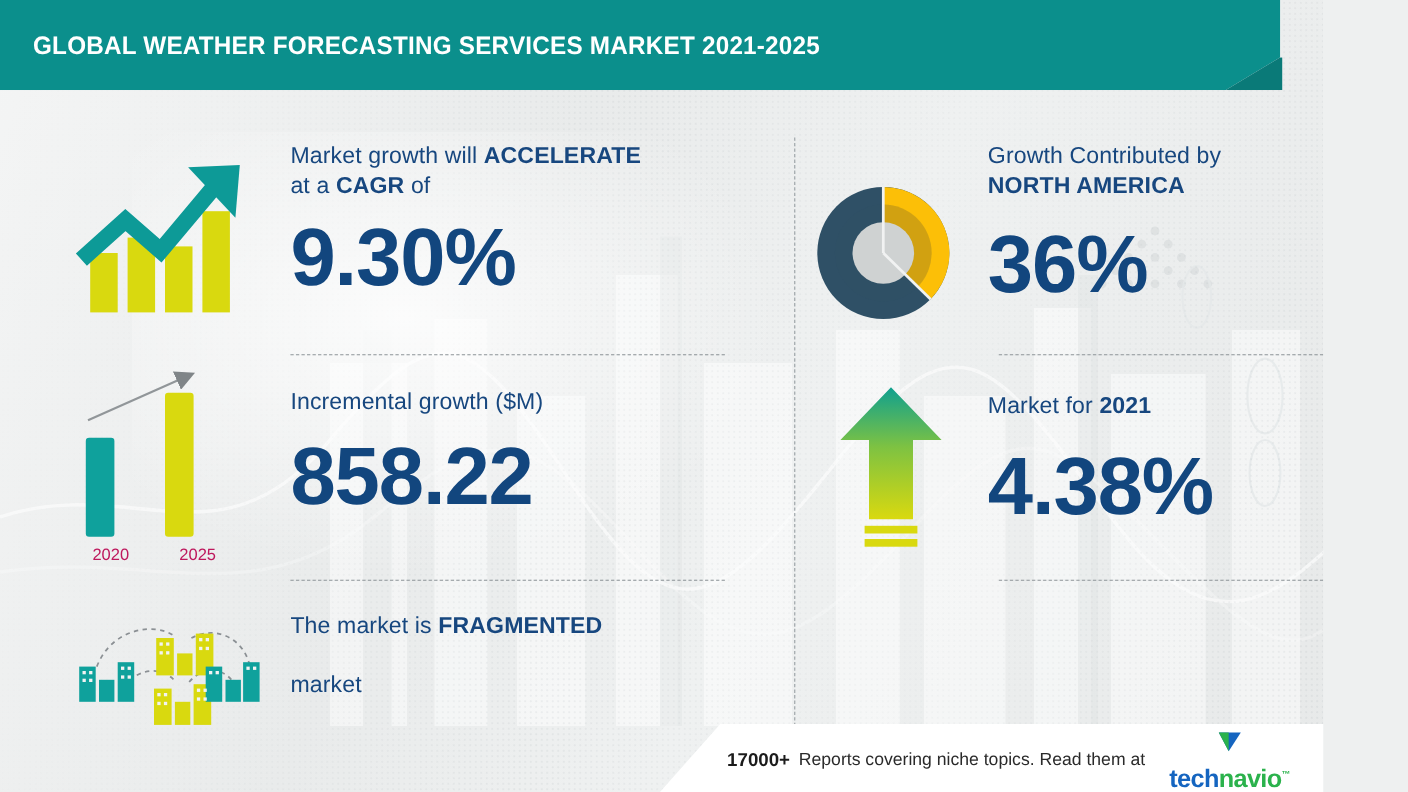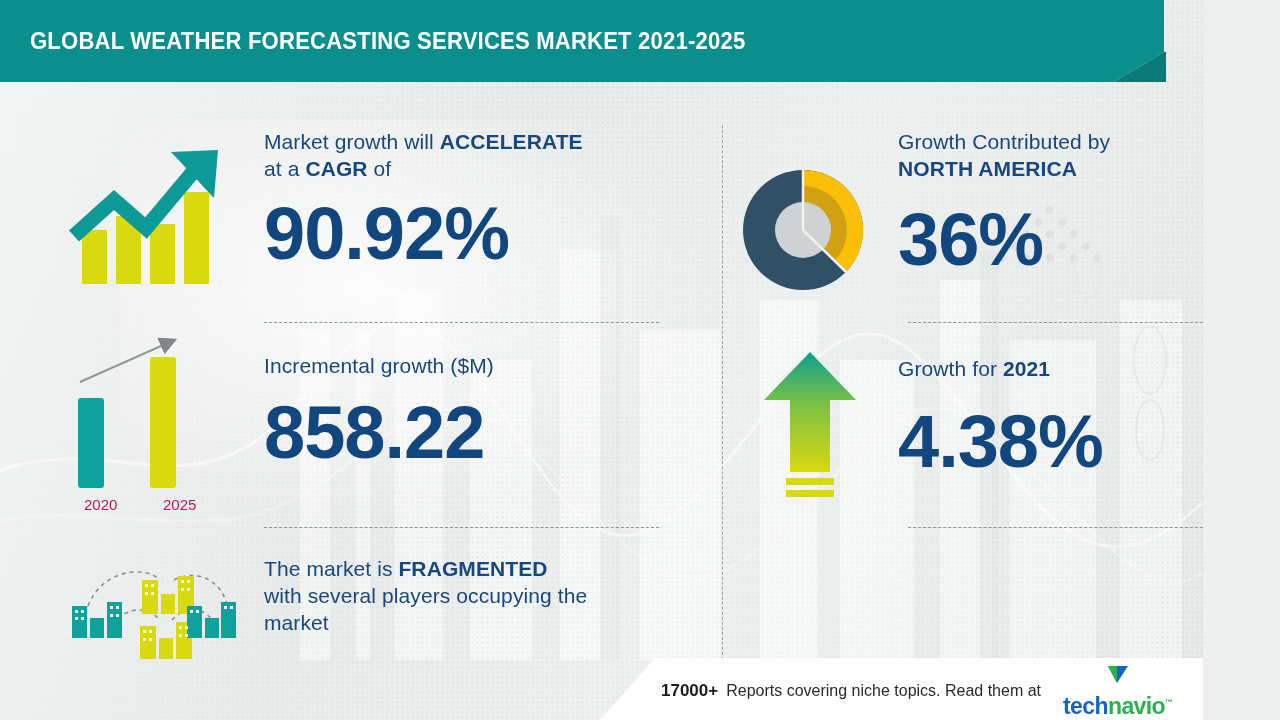--- a/index.html
+++ b/index.html
@@ -195,21 +195,21 @@
       <path d="M6 94 L46 58 L78 86 L130 24" fill="none" stroke="#0d9a97" stroke-width="15" stroke-linejoin="miter" stroke-linecap="butt"></path>
       <path d="M103 10 L150 8 L146 56 Z" fill="#0d9a97"></path>
     </svg>
   </div>
 
   <div class="blk b1">
     <div class="lead">
       <span>Market growth will </span><b>ACCELERATE</b><br>
       <span>at a </span><b>CAGR</b><span> of</span>
     </div>
-    <div class="bignum">90.92%</div>
+    <div class="bignum">9.30%</div>
   </div>
 
   <div class="ico ico-bars">
     <svg width="150" height="185" viewBox="0 0 150 185">
       <defs>
         <marker id="am" markerWidth="9" markerHeight="9" refX="5" refY="4.5" orient="auto">
           <path d="M0 0 L9 4.5 L0 9 Z" fill="#808588"></path>
         </marker>
       </defs>
       <line x1="10" y1="50" x2="100" y2="10" stroke="#919699" stroke-width="2" marker-end="url(#am)"></line>
@@ -278,21 +278,21 @@
           <rect x="134" y="52" width="3" height="3"></rect>
         <rect x="162" y="48" width="3" height="3"></rect>
           <rect x="168" y="48" width="3" height="3"></rect>
       </g>
     </svg>
   </div>
 
   <div class="blk b3">
     <div class="lead">
       <span>The market is </span><b>FRAGMENTED</b><br>
-      <span>with several players occupying the</span><br>
+      <br>
       <span>market</span>
     </div>
   </div>
 
   <div class="ico ico-donut">
     <svg width="130" height="130" viewBox="0 0 130 130">
       <circle cx="65" cy="65" r="60" fill="#2f5066"></circle>
       <path d="M65 65 L65 5 A60 60 0 0 1 108 107 Z" fill="#fcbf07"></path>
       <circle cx="65" cy="65" r="44" fill="#2f5066" opacity="0.16"></circle>
       <path d="M65 65 L65 21 A44 44 0 0 1 96 96 Z" fill="#b8890a" opacity="0.30"></path>
@@ -320,21 +320,21 @@
         </linearGradient>
       </defs>
       <path d="M48 4 L94 52 L68 52 L68 124 L28 124 L28 52 L2 52 Z" fill="url(#ag)"></path>
       <rect x="24" y="130" width="48" height="7" fill="#d9d90f"></rect>
       <rect x="24" y="142" width="48" height="7" fill="#d9d90f"></rect>
     </svg>
   </div>
 
   <div class="blk r2">
     <div class="lead">
-      <span>Growth for </span><b>2021</b>
+      <span>Market for </span><b>2021</b>
     </div>
     <div class="bignum">4.38%</div>
   </div>
 
   <div class="footer"></div>
   <div class="footer-inner">
     <span class="f-count">17000+</span>
     <span class="f-text">Reports covering niche topics. Read them at</span>
     <span class="logo">
       <span>

